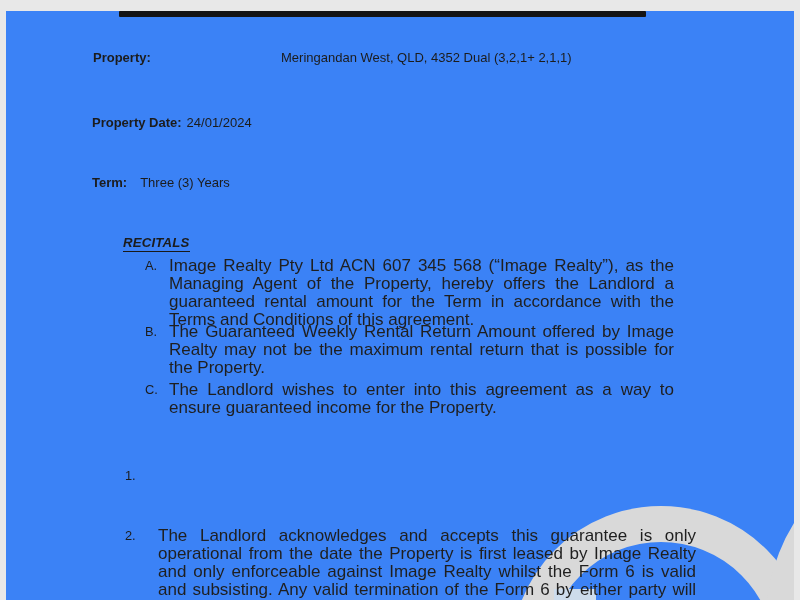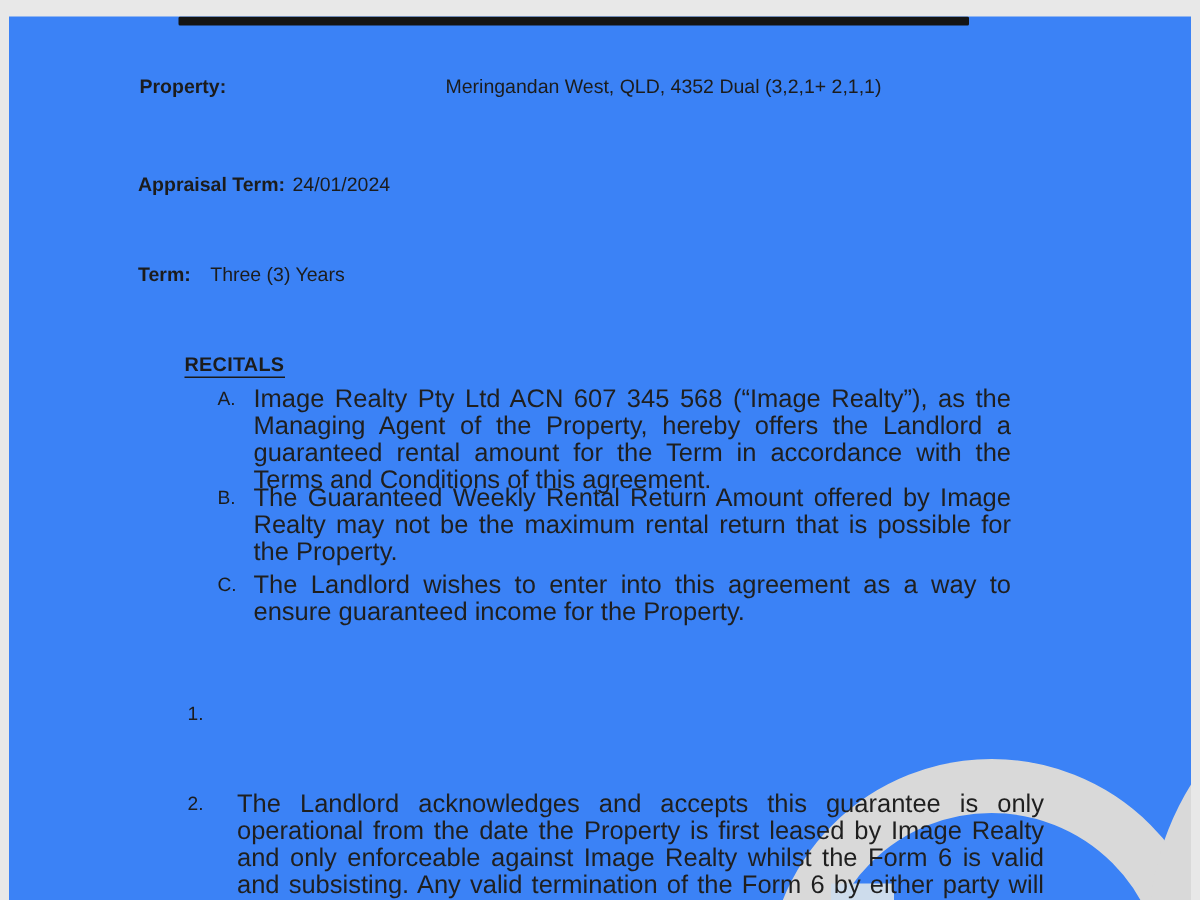--- a/index.html
+++ b/index.html
@@ -11,21 +11,21 @@
     filter: blur(0.24px);
   }
   .t  { position:absolute; font-size:13px; white-space:nowrap; }
   .b  { font-weight:bold; }
   .val-gap-s { margin-left:5px; font-weight:normal; }
   .val-gap-m { margin-left:8px; font-weight:normal; }
   .val-gap-l { margin-left:13px; font-weight:normal; }
   .heading {
     position:absolute; font-size:13.2px; font-weight:bold;
     letter-spacing:0.2px; white-space:nowrap;
-    border-bottom:1.6px solid #191919; padding-bottom:1px;
+    border-bottom:1.6px solid #191919; padding-bottom:1px;font-style:italic;
   }
   .marker { position:absolute; font-size:12.8px; line-height:18px; }
   .para {
     position:absolute; font-size:17px; line-height:18px;
     text-align:justify; text-align-last:left; color:#1f1f1f;
   }
   .w-recital { width:505px; }
   .w-term    { width:538px; }
   
   #redacted-bar {
@@ -54,24 +54,24 @@
 
   <div class="wm" id="wm-ring-a"></div>
   <div class="wm" id="wm-ring-b"></div>
   <div class="wm" id="wm-square"></div>
 
   <div class="layer-text">
 
     <div id="redacted-bar"></div>
 
     <span class="t b" style="left:87px;  top:39px">Property:</span>
-    <span class="t" style="left:291px; top:39px">Meringandan West, QLD, 4352 Dual (3,2,1+ 2,1,1)</span>
+    <span class="t" style="left:275px; top:39px">Meringandan West, QLD, 4352 Dual (3,2,1+ 2,1,1)</span>
 
     <div class="t b" style="left:86px; top:104px">
-      <span>Appraisal Term:</span><span class="val-gap-s">24/01/2024</span>
+      <span>Property Date:</span><span class="val-gap-s">24/01/2024</span>
     </div>
 
 
     <div class="t b" style="left:86px; top:164px">
       <span>Term:</span><span class="val-gap-l">Three (3) Years</span>
     </div>
 
     <div class="heading" style="left:117px; top:224px">RECITALS</div>
 
     <span class="marker" style="left:139px; top:246px">A.</span>

